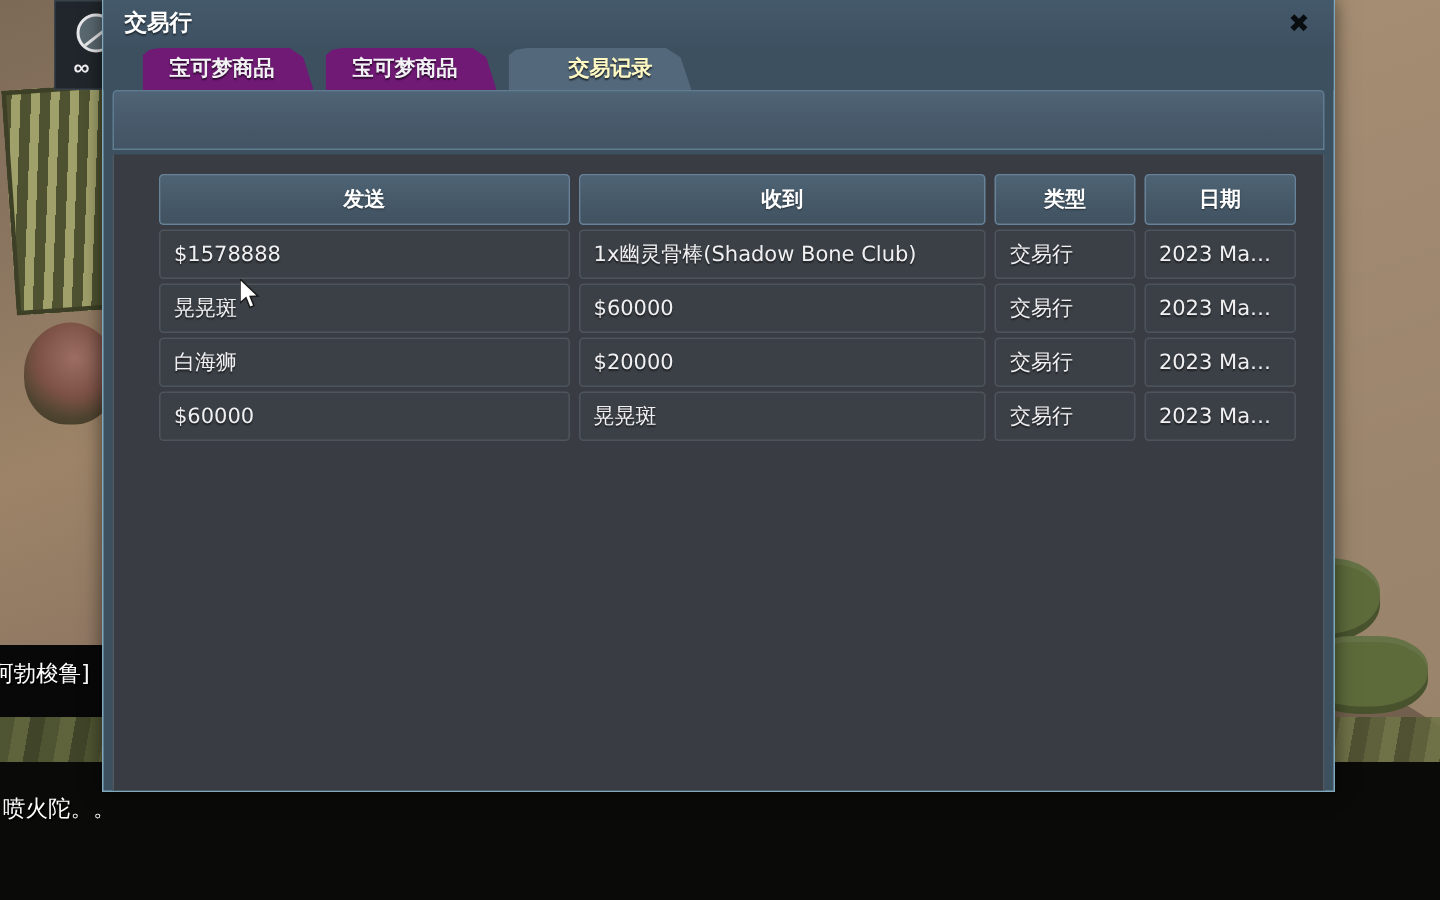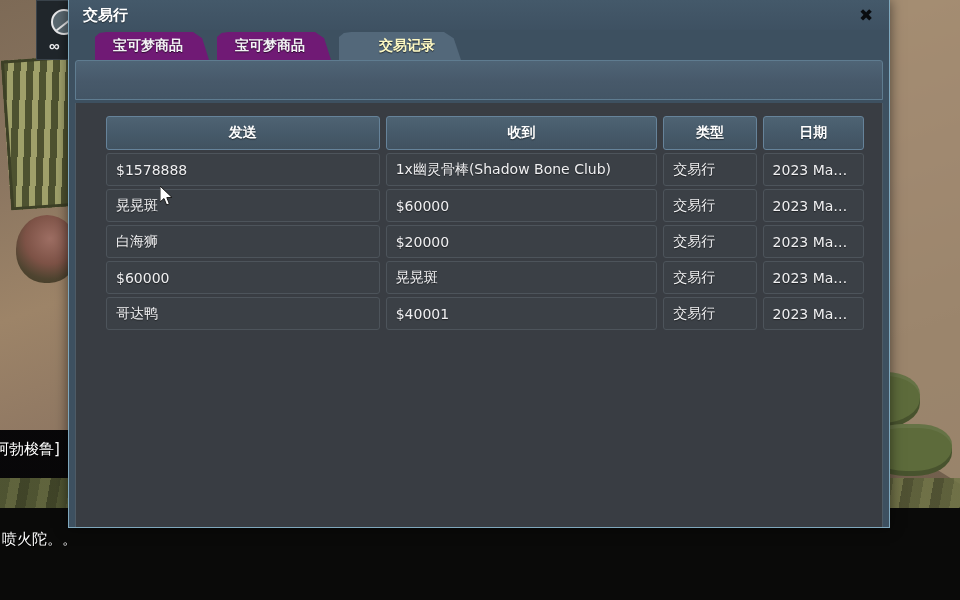--- a/index.html
+++ b/index.html
@@ -359,26 +359,20 @@
               <td>$20000</td>
               <td>交易行</td>
               <td>2023 May 17</td>
             </tr>
             <tr>
               <td>$60000</td>
               <td>晃晃斑</td>
               <td>交易行</td>
               <td>2023 May 17</td>
             </tr>
-            <tr>
-              <td>哥达鸭</td>
-              <td>$40001</td>
-              <td>交易行</td>
-              <td>2023 May 17</td>
-            </tr>
           </tbody>
       </table>
     </div>
   </div>
 
   <svg id="mouse-cursor" viewBox="0 0 14 20">
     <polygon points="0,0 0,16 4,12.5 6.6,19 9.3,17.8 6.8,11.6 12,11.4" fill="#ffffff" stroke="#1a1a1a" stroke-width="1"></polygon>
   </svg>
 
 </div>

